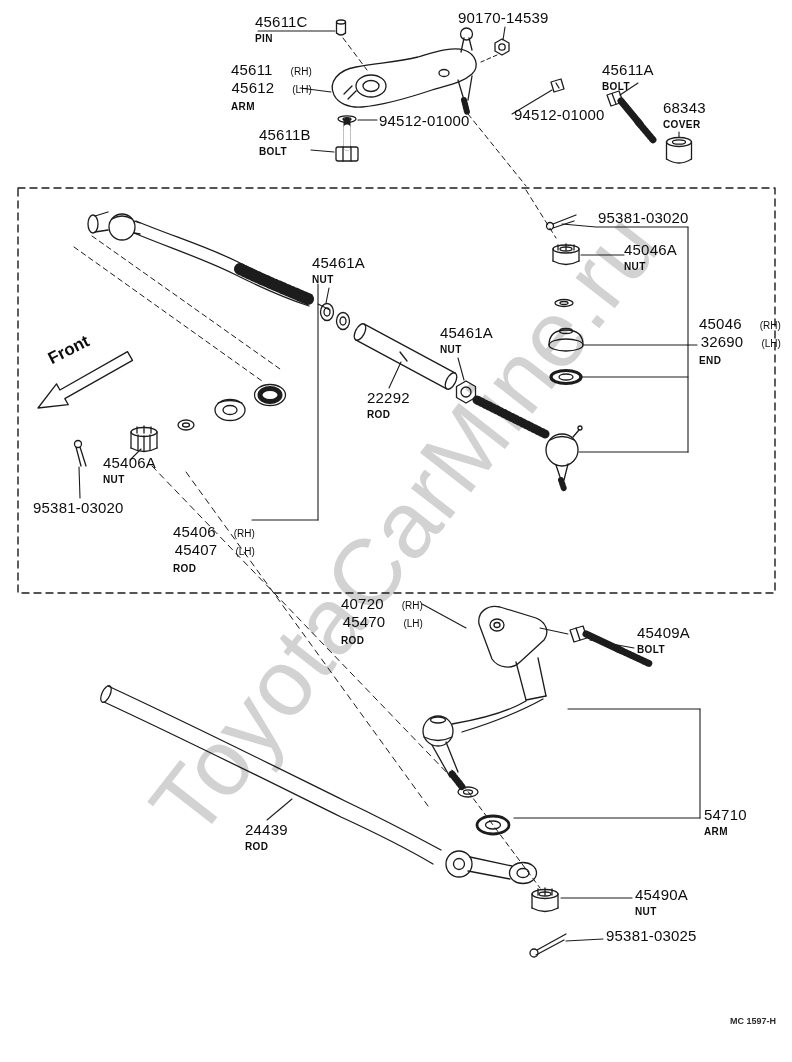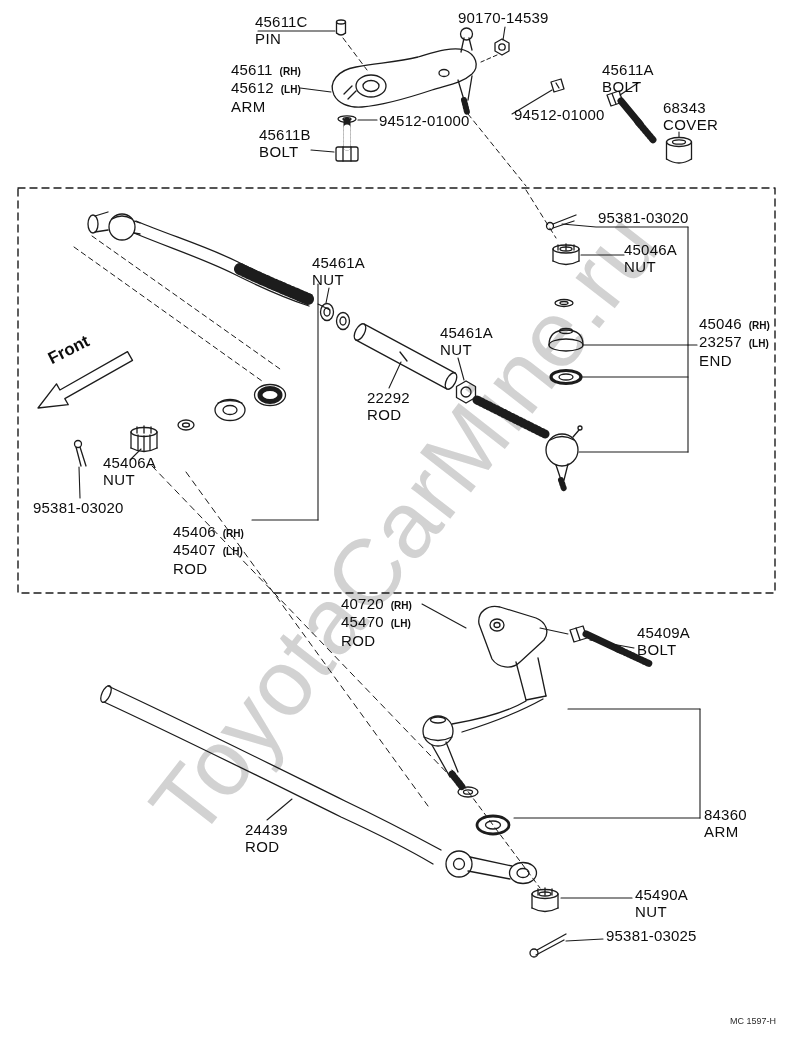--- a/index.html
+++ b/index.html
@@ -5,26 +5,26 @@
   *{margin:0;padding:0;box-sizing:border-box;}
   body{background:#ffffff;}
   #page{position:relative;width:792px;height:1062px;background:#ffffff;overflow:hidden;
         font-family:"Liberation Sans","DejaVu Sans",sans-serif;color:#0d0d0d;}
   .watermark{position:absolute;left:-95px;top:455px;width:1000px;height:140px;line-height:140px;
         text-align:center;font-size:94px;color:#c7c7c7;opacity:.8;transform:rotate(-52deg);
         transform-origin:center;white-space:nowrap;letter-spacing:1px;}
   svg.art{position:absolute;left:0;top:0;}
   .lbl{position:absolute;white-space:nowrap;}
   .pn{font-size:15px;font-weight:400;letter-spacing:.2px;line-height:16px;}
-  .row{display:flex;align-items:baseline;gap:7px;line-height:16px;}
-  .tag{font-size:10px;font-weight:700;}
-  .role{font-size:15px;font-weight:400;letter-spacing:.4px;line-height:13px;margin-top:2px;}
+  .row{display:flex;align-items:baseline;gap:18px;line-height:16px;justify-content:flex-end;}
+  .tag{font-size:10px;font-weight:400;}
+  .role{font-size:10px;font-weight:700;letter-spacing:.4px;line-height:13px;margin-top:2px;}
   .front{position:absolute;left:54px;top:349px;font-size:17px;font-weight:700;
         transform:rotate(-27deg);transform-origin:left bottom;}
-  .code{position:absolute;left:730px;top:1016px;font-size:9px;font-weight:400;color:#2a2a2a;}
+  .code{position:absolute;left:730px;top:1016px;font-size:9px;font-weight:700;color:#2a2a2a;}
 </style>
 </head>
 <body>
 
 <div id="page">
 
   <div class="watermark">ToyotaCarMine.ru</div>
 
   <svg class="art" width="792" height="1062" viewBox="0 0 792 1062">
     <g stroke="#1c1c1c" fill="none" stroke-width="1.3" stroke-linecap="round" stroke-linejoin="round">
@@ -342,21 +342,21 @@
     <div class="pn">45461A</div>
     <div class="role">NUT</div>
   </div>
 
   <div class="lbl" style="left:699px;top:316px">
     <div class="row">
       <span class="pn">45046</span>
       <span class="tag">(RH)</span>
     </div>
     <div class="row">
-      <span class="pn">23257</span>
+      <span class="pn">32690</span>
       <span class="tag">(LH)</span>
     </div>
     <div class="role">END</div>
   </div>
 
   <div class="lbl" style="left:367px;top:390px">
     <div class="pn">22292</div>
     <div class="role">ROD</div>
   </div>
 
@@ -397,21 +397,21 @@
     <div class="pn">45409A</div>
     <div class="role">BOLT</div>
   </div>
 
   <div class="lbl" style="left:245px;top:822px">
     <div class="pn">24439</div>
     <div class="role">ROD</div>
   </div>
 
   <div class="lbl" style="left:704px;top:807px">
-    <div class="pn">84360</div>
+    <div class="pn">54710</div>
     <div class="role">ARM</div>
   </div>
 
   <div class="lbl" style="left:635px;top:887px">
     <div class="pn">45490A</div>
     <div class="role">NUT</div>
   </div>
 
   <div class="lbl" style="left:606px;top:928px">
     <div class="pn">95381-03025</div>

